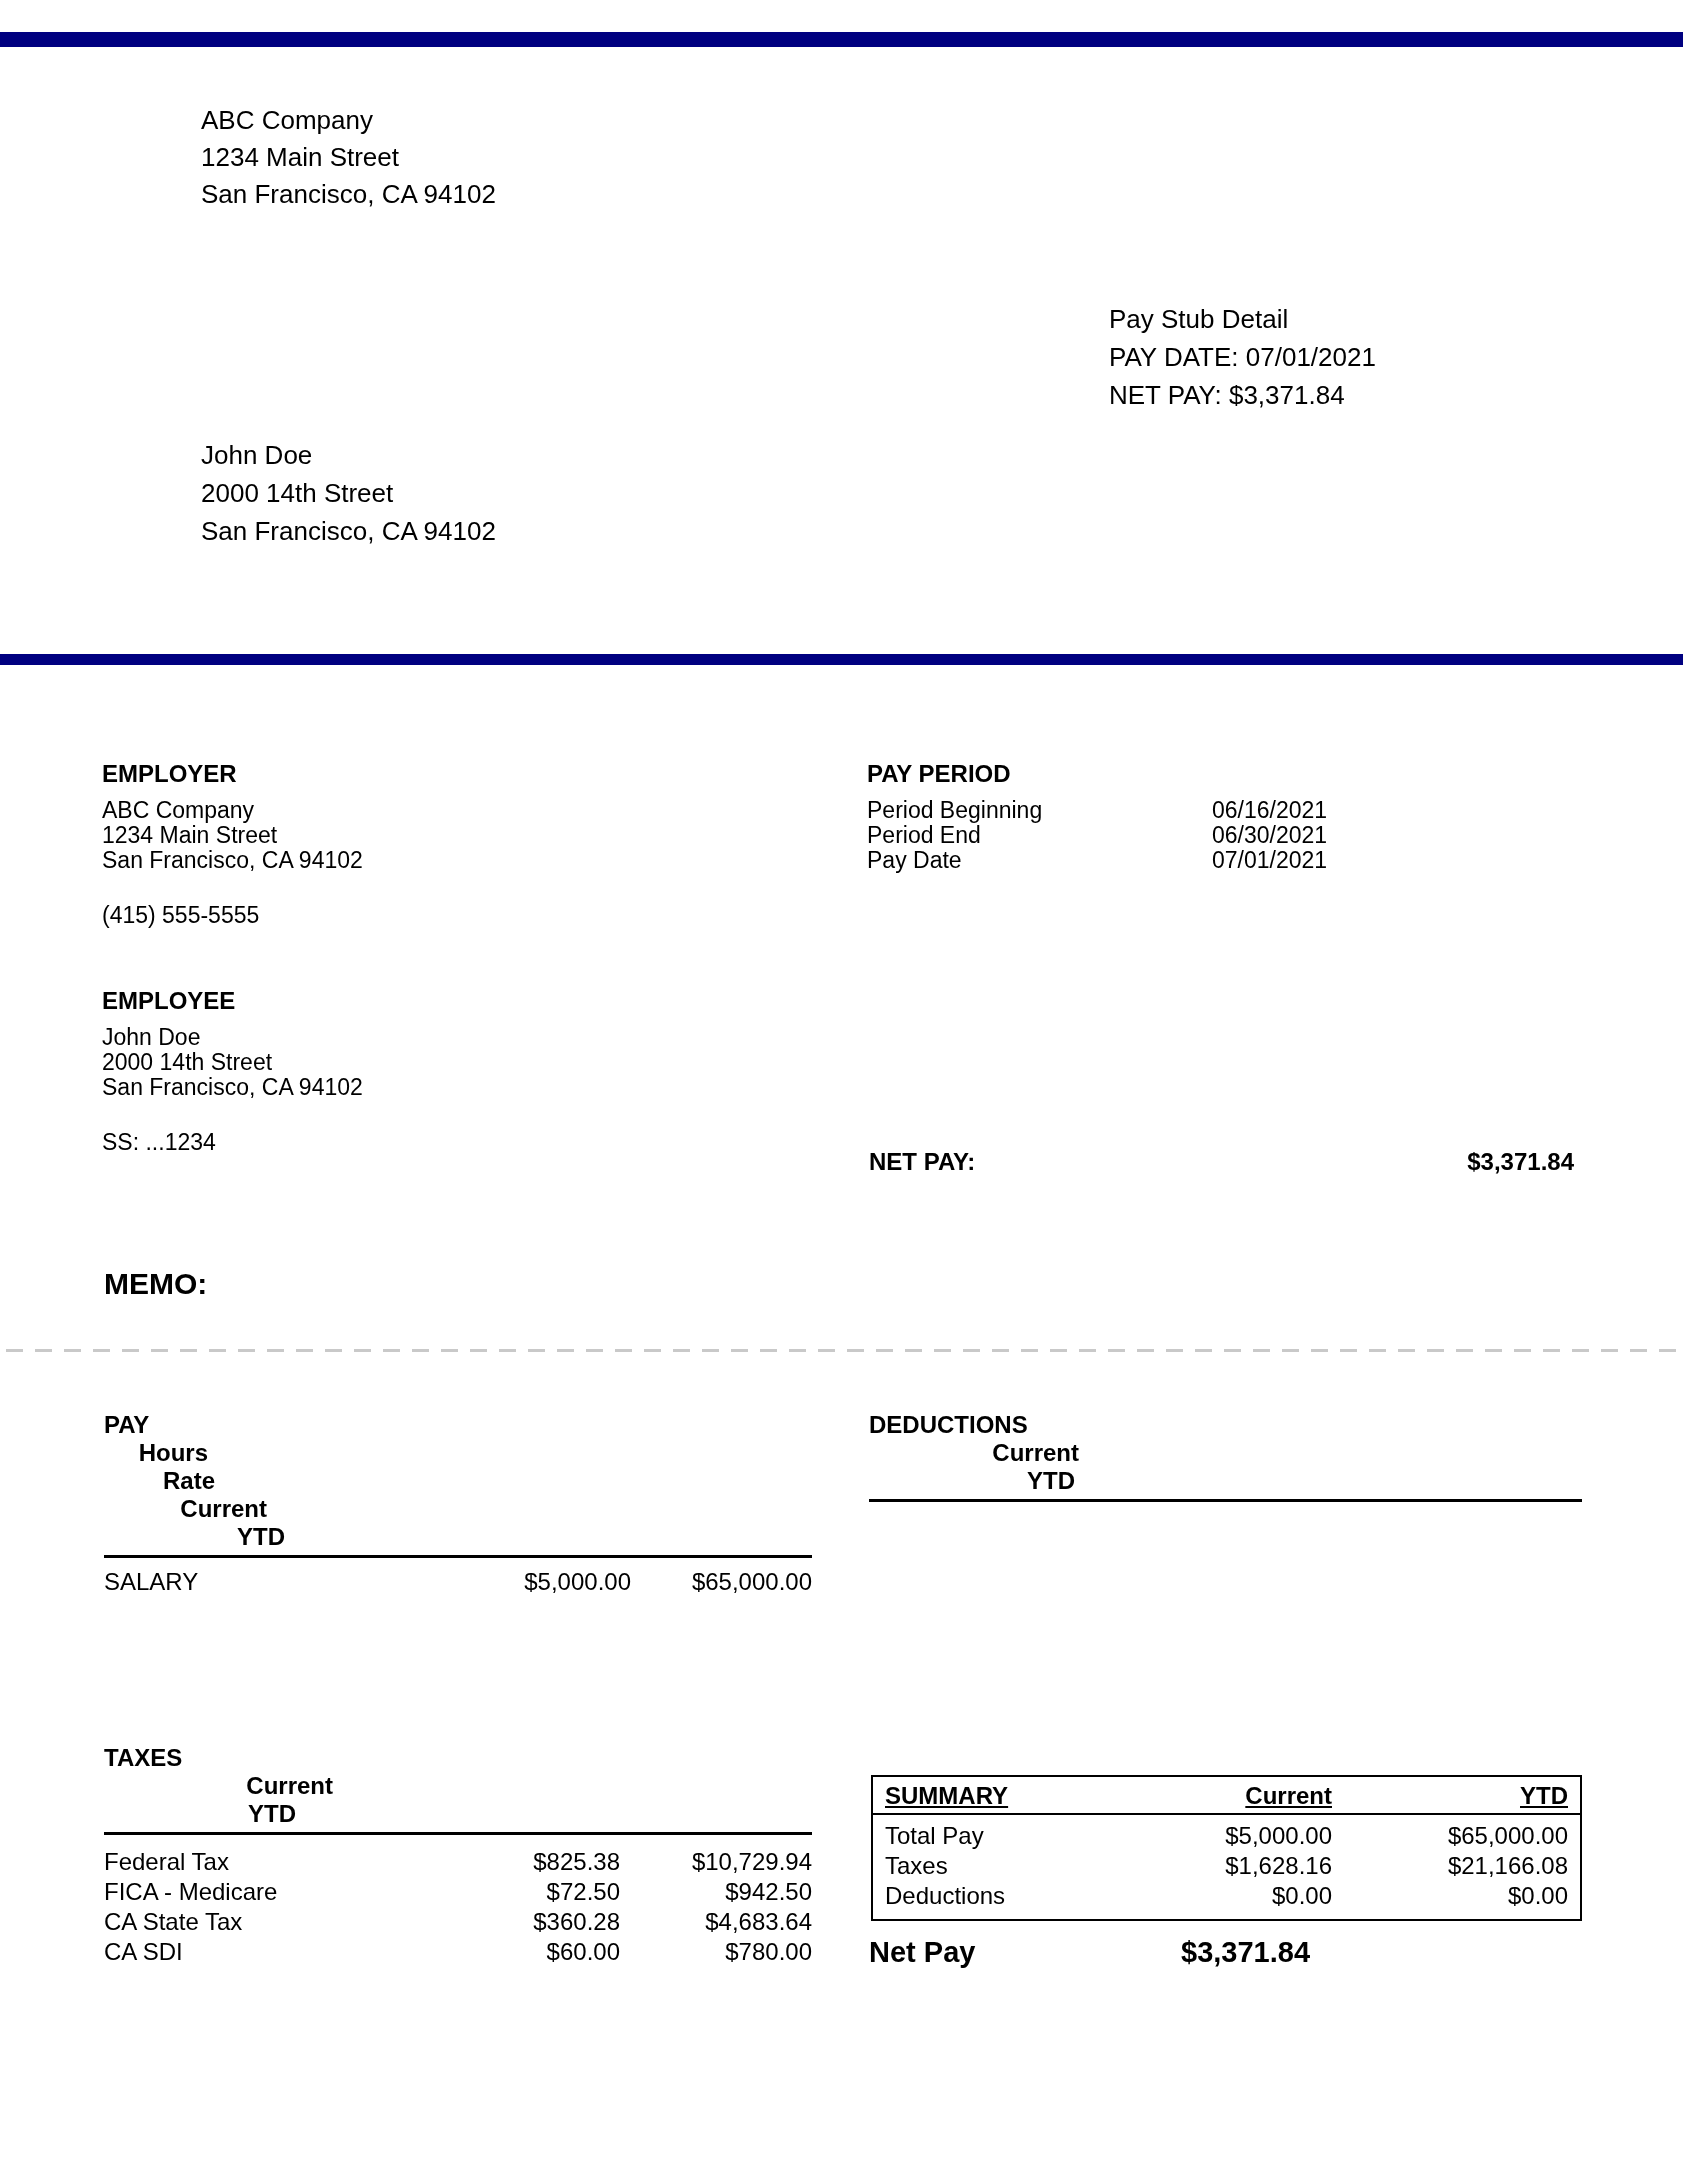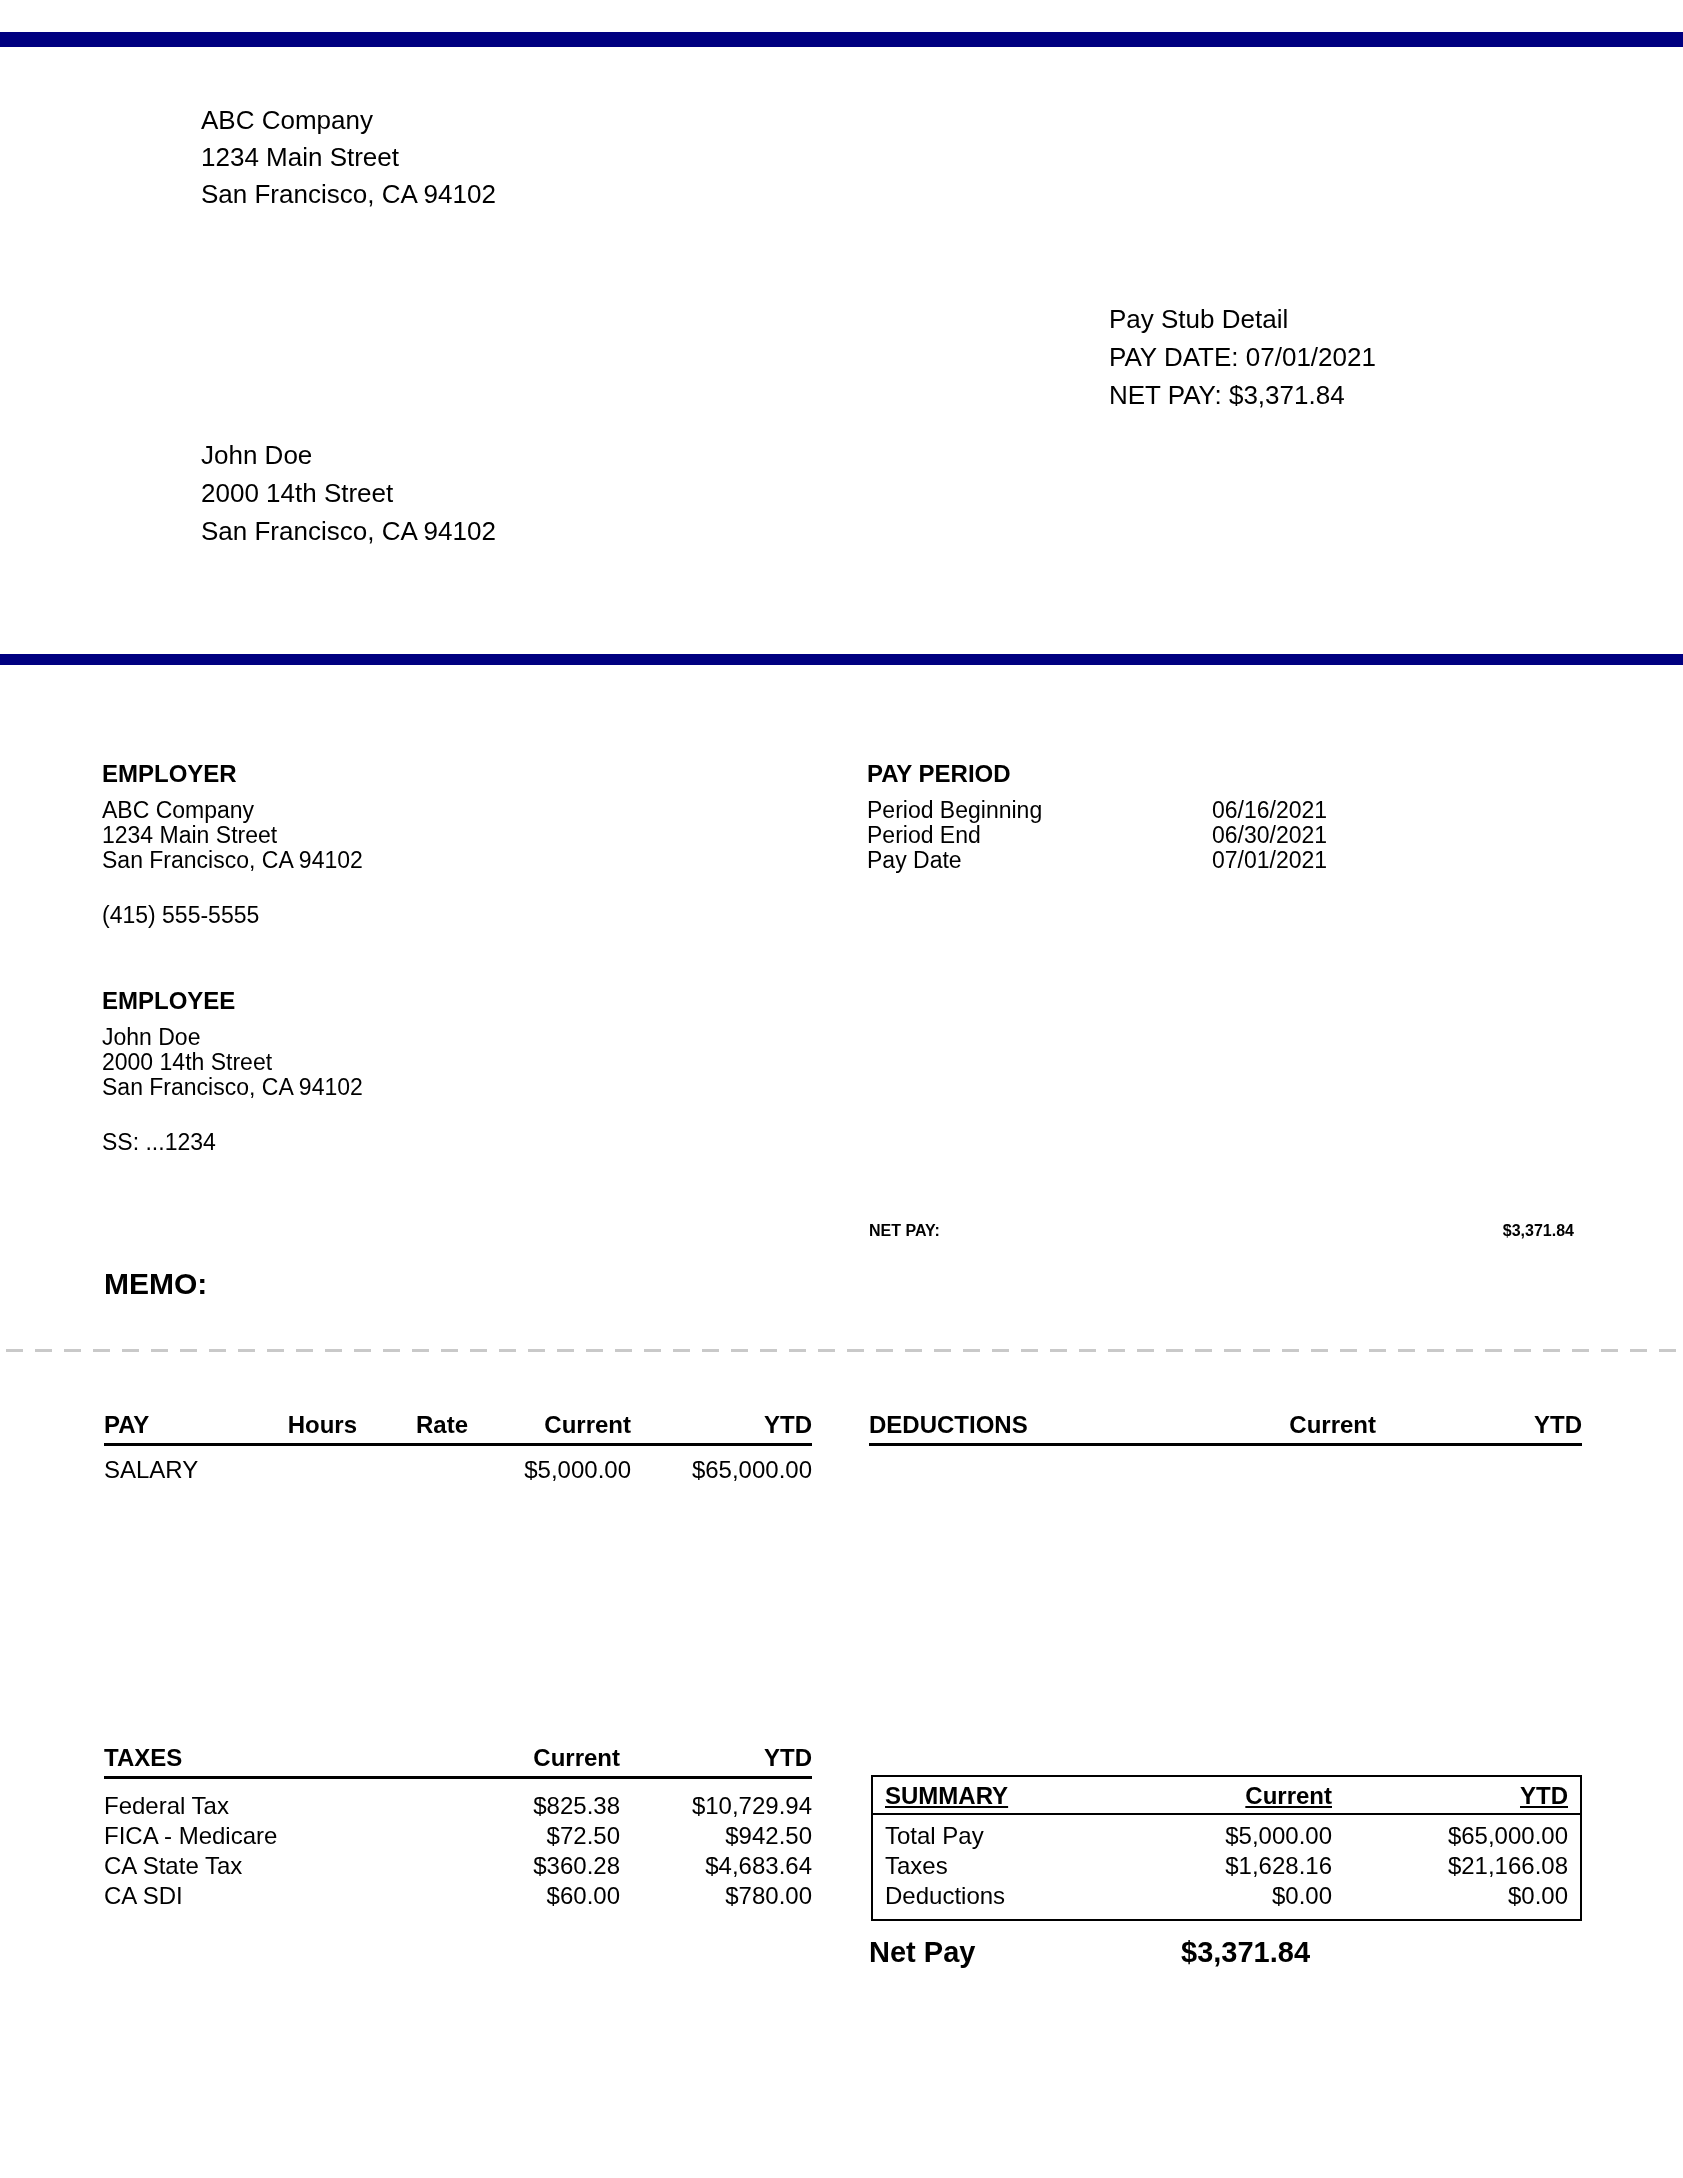--- a/index.html
+++ b/index.html
@@ -31,33 +31,33 @@
   .sec { position: absolute; }
   .sec-heading { font-weight: bold; font-size: 24px; margin: 0 0 10px 0; }
   .sec-line { font-size: 23px; line-height: 25px; }
   .sec-extra { font-size: 23px; line-height: 25px; margin-top: 30px; }
   .employer-sec { left: 102px; top: 760px; }
   .employee-sec { left: 102px; top: 987px; }
   .payperiod-sec { left: 867px; top: 760px; width: 715px; }
   .kv-row { position: relative; font-size: 23px; line-height: 25px; }
   .kv-val { position: absolute; left: 345px; top: 0; }
 
-  .netpay-mid { position: absolute; left: 869px; top: 1222px; width: 705px;
+  .netpay-mid { position: absolute; left: 869px; top: 1148px; width: 705px;
                 display: flex; justify-content: space-between;
-                font-size: 16px; font-weight: bold; }
+                font-size: 24px; font-weight: bold; }
   .memo { position: absolute; left: 104px; top: 1267px; font-size: 30px; font-weight: bold; }
 
   
   .perforation { position: absolute; left: 6px; top: 1349px; width: 1671px; height: 3px;
                  background: repeating-linear-gradient(90deg, #c9c9c9 0 17px, transparent 17px 29px); }
 
   
   .tbl { position: absolute; font-size: 24px; }
   .tbl-head { display: flex; font-weight: bold; line-height: 28px;
-              padding-bottom: 4px; border-bottom: 3px solid #000; }
+              padding-bottom: 4px; border-bottom: 3px solid #000; flex-direction: column; }
   .tbl-row { display: flex; line-height: 30px; }
   .tbl-body { margin-top: 9px; }
 
   
   .pay-tbl { left: 104px; top: 1411px; width: 708px; }
   .pay-c1 { width: 149px; } .pay-c2 { width: 104px; text-align: right; }
   .pay-c3 { width: 111px; text-align: right; } .pay-c4 { width: 163px; text-align: right; }
   .pay-c5 { width: 181px; text-align: right; }
 
   

